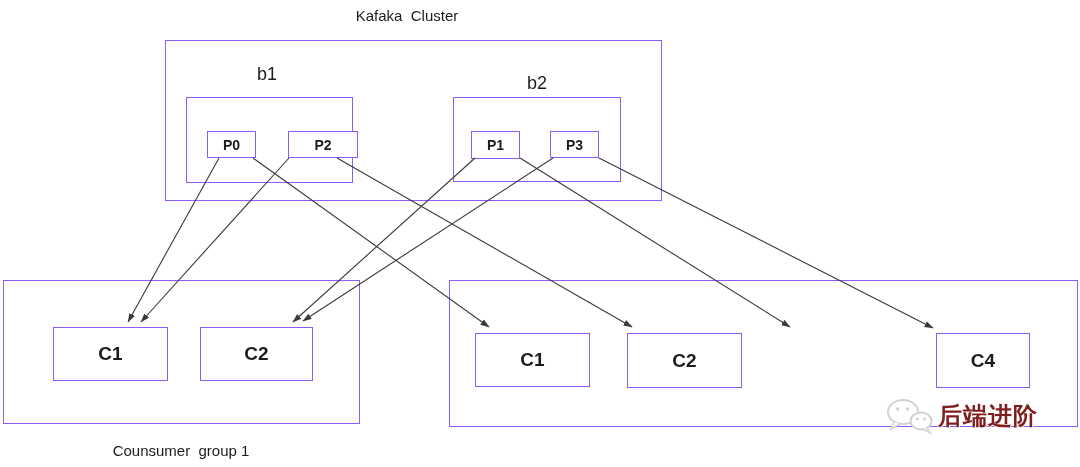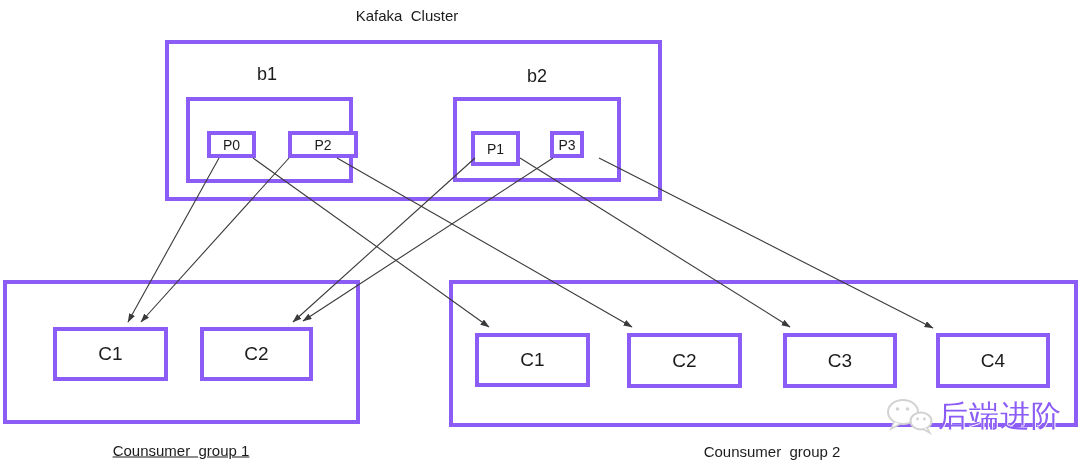--- a/index.html
+++ b/index.html
@@ -6,22 +6,23 @@
   #canvas{
     position:relative;
     width:1080px;height:467px;
     background:#ffffff;
     font-family:"Liberation Sans", sans-serif;
     color:#1c1c1c;
     overflow:hidden;
   }
   .box{
     position:absolute;box-sizing:border-box;
-    border:4px solid #8b5cf6;
+    border:1px solid #8b5cf6;
     background:#ffffff;
+    font-weight:bold;
   }
   .node{
     display:flex;align-items:center;justify-content:center;
   }
   .plabel{font-size:14px;}
   .clabel{font-size:19px;}
   .floating-label{
     position:absolute;
     transform:translate(-50%,-50%);
     white-space:pre;
@@ -34,22 +35,22 @@
     pointer-events:none;
   }
   
   .container-box{background:transparent;}
   #watermark{
     position:absolute;left:884px;top:396px;width:200px;height:40px;
     display:flex;align-items:center;
     color:#d8d8d8;
   }
   #watermark-text{
-    font-size:30px;font-weight:400;letter-spacing:1px;
-    color:#8b5cf6;
+    font-size:24px;font-weight:700;letter-spacing:1px;
+    color:#7f1d1d;
     text-shadow:0 1px 0 #ffffff, 1px 0 0 #ffffff;
     line-height:1;
     white-space:nowrap;
   }
   #wechat-icon{margin-right:4px;}
 </style>
 </head>
 <body>
 
 <div id="canvas">
@@ -60,50 +61,46 @@
 
   <div class="floating-label" style="left: 267px; top: 74px;">b1</div>
   <div class="box container-box" style="left: 186px; top: 97px; width: 167px; height: 86px;"></div>
   <div class="box node" style="left: 207px; top: 131px; width: 49px; height: 27px;">
     <span class="plabel">P0</span>
   </div>
   <div class="box node" style="left: 288px; top: 131px; width: 70px; height: 27px;">
     <span class="plabel">P2</span>
   </div>
 
-  <div class="floating-label" style="left: 537px; top: 76px;">b2</div>
+  <div class="floating-label" style="left: 537px; top: 83px;">b2</div>
   <div class="box container-box" style="left: 453px; top: 97px; width: 168px; height: 85px;"></div>
-  <div class="box node" style="left: 471px; top: 131px; width: 49px; height: 35px;">
+  <div class="box node" style="left: 471px; top: 131px; width: 49px; height: 28px;">
     <span class="plabel">P1</span>
   </div>
-  <div class="box node" style="left: 550px; top: 131px; width: 34px; height: 27px;">
+  <div class="box node" style="left: 550px; top: 131px; width: 49px; height: 27px;">
     <span class="plabel">P3</span>
   </div>
 
   <div class="box container-box" style="left: 3px; top: 280px; width: 357px; height: 144px;"></div>
-  <div class="floating-label grp-label" style="left: 181px; top: 450px; text-decoration: underline;">Counsumer  group 1</div>
+  <div class="floating-label grp-label" style="left: 181px; top: 450px;">Counsumer  group 1</div>
   <div class="box node" style="left: 53px; top: 327px; width: 115px; height: 54px;">
     <span class="clabel">C1</span>
   </div>
   <div class="box node" style="left: 200px; top: 327px; width: 113px; height: 54px;">
     <span class="clabel">C2</span>
   </div>
 
   <div class="box container-box" style="left: 449px; top: 280px; width: 629px; height: 147px;"></div>
-  <div class="floating-label grp-label" style="left: 772px; top: 451px;">Counsumer  group 2</div>
   <div class="box node" style="left: 475px; top: 333px; width: 115px; height: 54px;">
     <span class="clabel">C1</span>
   </div>
   <div class="box node" style="left: 627px; top: 333px; width: 115px; height: 55px;">
     <span class="clabel">C2</span>
   </div>
-  <div class="box node" style="left: 783px; top: 333px; width: 114px; height: 55px;">
-    <span class="clabel">C3</span>
-  </div>
-  <div class="box node" style="left: 936px; top: 333px; width: 114px; height: 55px;">
+  <div class="box node" style="left: 936px; top: 333px; width: 94px; height: 55px;">
     <span class="clabel">C4</span>
   </div>
 
   <svg id="arrow-layer" width="1080" height="467" viewBox="0 0 1080 467">
     <defs>
       <marker id="arrowhead" markerUnits="userSpaceOnUse" markerWidth="12" markerHeight="10" refX="8.5" refY="3.2" orient="auto">
         <path id="arrowhead-path" d="M0,0 L9,3.2 L0,6.4 Z" fill="#3a3a3a"></path>
       </marker>
     </defs>
   <line x1="219" y1="158" x2="128" y2="322" stroke="#3a3a3a" stroke-width="1.1" marker-end="url(#arrowhead)"></line>

